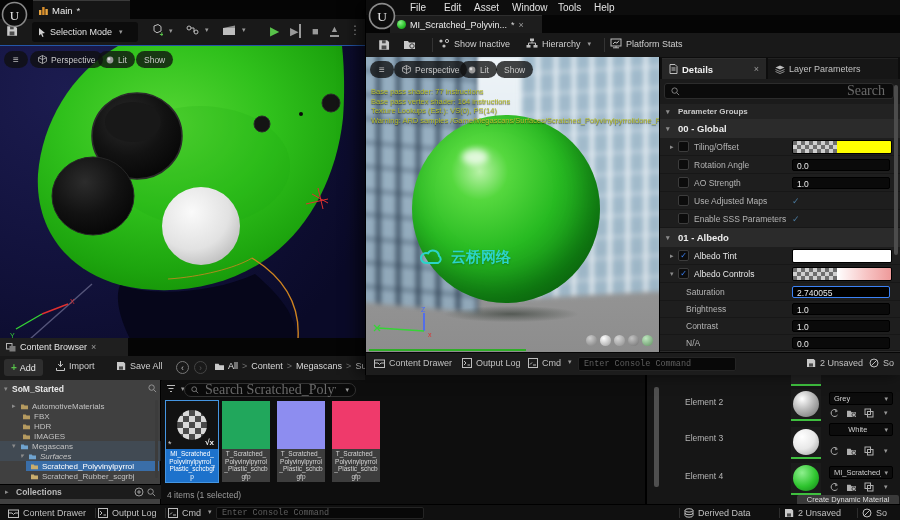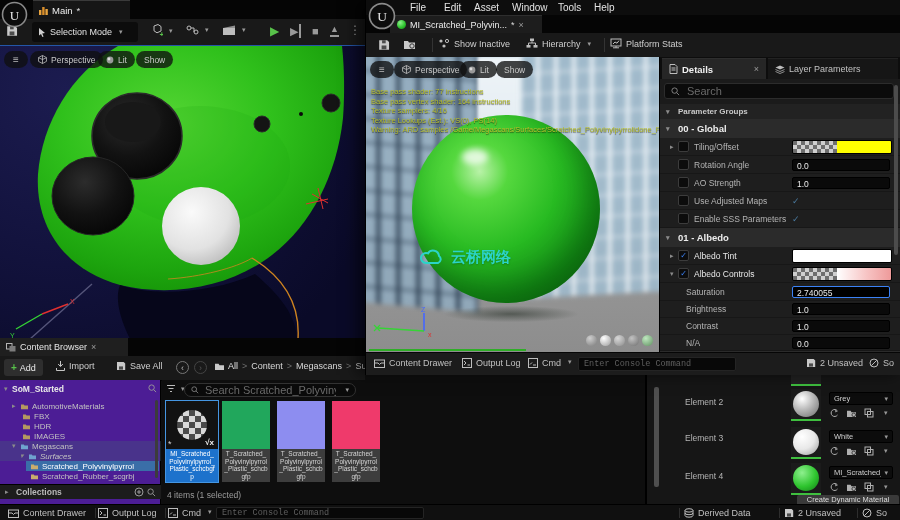--- a/index.html
+++ b/index.html
@@ -23,21 +23,21 @@
   .toolbar{background:#191919;border-bottom:1px solid #060606;}
   .tab{background:#1d1d1d;display:flex;align-items:center;gap:4px;padding:0 7px;height:100%;box-sizing:border-box;border-top:1px solid #2e2e2e;}
   .pill{background:rgba(16,16,16,.78);border-radius:9px;color:#c9c9c9;font-size:8.5px;
         display:flex;align-items:center;gap:4px;padding:0 8px;height:17px;box-sizing:border-box;}
   .vpbtn-burger{background:rgba(16,16,16,.78);border-radius:9px;width:24px;height:17px;display:flex;align-items:center;justify-content:center;color:#bbb;font-size:10px;}
   .sep{width:1px;height:14px;background:#333;margin:0 6px;}
   .tbbtn{display:flex;align-items:center;gap:4px;color:#cfcfcf;font-size:9px;}
   .tin{background:#080808;border:1px solid #242424;border-radius:2px;color:#9a9a9a;
        font-family:"Liberation Mono",monospace;font-size:8.5px;padding:0 5px;box-sizing:border-box;outline:none;}
   .tin::placeholder{color:#5f5f5f;}
-  .sin{background:transparent;border:none;outline:none;color:#bbb;font-family:Liberation Sans, sans-serif;font-size:11px;width:100%;}
+  .sin{background:transparent;border:none;outline:none;color:#bbb;font-family:Liberation Serif, serif;font-size:14px;width:100%;text-align:right;}
   .sin::placeholder{color:#6a6a6a;}
   
   .dhead{background:#222;display:flex;align-items:center;font-weight:bold;color:#c8c8c8;font-size:8px;padding-left:6px;box-sizing:border-box;}
   .dgroup{background:#2b2b2b;display:flex;align-items:center;font-weight:bold;color:#ececec;font-size:9.5px;padding-left:6px;box-sizing:border-box;}
   .drow{background:#1e1e1e;border-bottom:1px solid #171717;display:flex;align-items:center;box-sizing:border-box;padding-left:10px;}
   .dlabel{color:#b4b4b4;font-size:8.5px;}
   .chkbox{width:9px;height:9px;background:#0c0c0c;border:1px solid #3c3c3c;border-radius:2px;display:inline-flex;align-items:center;justify-content:center;margin-right:5px;flex:none;}
   .chkbox .chk{font-size:8px;color:#3b82f6;line-height:1;}
   .dval{position:absolute;left:132px;}
   .vin{background:#0a0a0a;border:1px solid #000;border-radius:2px;color:#eaeaea;font-size:8.5px;width:98px;height:12px;line-height:12px;padding-left:4px;box-sizing:border-box;}
@@ -242,21 +242,21 @@
         <span style="color:#e0e0e0;">All</span>
         <span class="dimmer">&gt;</span>
         <span style="color:#d8d8d8;">Content</span>
         <span class="dimmer">&gt;</span>
         <span style="color:#d8d8d8;">Megascans</span>
         <span class="dimmer">&gt;</span>
         <span style="color:#d8d8d8;">Su</span>
       </div>
     </div>
 
-    <div class="abs" style="left:0;top:42px;width:161px;height:124px;background:#4c1d95;border-right:1px solid #000;box-sizing:border-box;">
+    <div class="abs" style="left:0;top:42px;width:161px;height:124px;background:#404040;border-right:1px solid #000;box-sizing:border-box;">
       <div class="abs r" style="left:0;top:2px;width:161px;height:13px;padding:0 4px;box-sizing:border-box;">
         <span class="exp">▾</span>
         <span style="font-size:8.5px;font-weight:bold;color:#e8e8e8;">SoM_Started</span>
         <span style="margin-left:auto;">
             <svg width="9" height="9" viewBox="0 0 10 10">
               <circle cx="4" cy="4" r="3" fill="none" stroke="#9a9a9a"></circle>
               <path d="M6.3 6.3 L9 9" stroke="#9a9a9a"></path>
             </svg>
           </span>
       </div>
@@ -426,21 +426,21 @@
           </svg>
         </span>
       <span class="caret">▾</span>
     </div>
 
     <span class="abs elabel" style="left:38px;top:58px;">Element 3</span>
     <div class="abs thumb-sphere" style="left:144px;top:52px;">
       <div class="sphere" style="background:radial-gradient(circle at 35% 30%, #ffffff, #e8e8e8 50%, #9a9a9a 100%);"></div>
     </div>
     <div class="abs g-under" style="left:144px;top:82px;"></div>
-    <div class="abs ddp" style="left:182px;top:55px;">
+    <div class="abs ddp" style="left:182px;top:48px;text-align:center;">
       <span style="overflow:hidden;flex:1;">White</span>
       <span class="caret">▾</span>
     </div>
     <div class="abs r" style="left:182px;top:71px;gap:7px;">
       <span>
           <svg width="10" height="10" viewBox="0 0 10 10">
             <path d="M8.5 3 A3.5 3.5 0 1 0 8.5 7" fill="none" stroke="#b0b0b0"></path>
             <path d="M8.5 3 l-2.4 -1 l0.4 2.6 z" fill="#b0b0b0"></path>
           </svg>
         </span>
@@ -566,21 +566,20 @@
       <div class="abs" style="left:-10px;top:-8px;width:122px;height:258px;transform:skewY(5deg);filter:blur(2.5px);opacity:.92;background:#7d98ac;background-image:repeating-linear-gradient(90deg, rgba(48,68,88,.88) 0 5px, rgba(150,175,195,.45) 5px 20px),repeating-linear-gradient(180deg, rgba(48,68,88,.82) 0 4px, rgba(165,188,203,.4) 4px 24px);"></div>
       <div class="abs" style="left:112px;top:0;width:48px;height:235px;filter:blur(1.5px);background:linear-gradient(180deg,#eef4f8,#d8e3ea 70%,#bcc6cc);"></div>
       <div class="abs" style="left:152px;top:-10px;width:148px;height:248px;transform:skewY(-3deg);filter:blur(2.5px);opacity:.95;background:#b3c5d1;background-image:repeating-linear-gradient(90deg, rgba(235,242,246,.95) 0 4px, rgba(150,178,198,.55) 4px 18px),repeating-linear-gradient(180deg, rgba(235,242,246,.9) 0 4px, rgba(160,188,205,.5) 4px 21px);"></div>
       <div class="abs" style="left:55px;top:246px;width:180px;height:22px;background:radial-gradient(closest-side, rgba(25,35,25,.5), rgba(25,35,25,0) 75%);"></div>
       <div class="abs" style="left:46px;top:58px;width:188px;height:188px;border-radius:50%;background:radial-gradient(circle at 36% 30%, #b9f2a8 0%, #55d83e 16%, #28bb22 45%, #149417 72%, #0b6b10 100%);box-shadow:inset -12px -18px 30px rgba(0,40,0,.35);"></div>
       <div class="abs" style="left:96px;top:92px;width:26px;height:16px;border-radius:50%;background:rgba(255,255,255,.75);filter:blur(3px);"></div>
 
       <div class="abs" style="left:5px;top:30px;">
         <div class="statline">Base pass shader: 77 instructions</div>
         <div class="statline">Base pass vertex shader: 164 instructions</div>
-        <div class="statline">Texture samplers: 4/16</div>
         <div class="statline">Texture Lookups (Est.): VS(0), PS(14)</div>
         <div class="statline">Warning: ARD samples /Game/Megascans/Surfaces/Scratched_Polyvinylpyrrolidone_Plastic_sc</div>
       </div>
 
       <div class="abs r" style="left:52px;top:190px;gap:5px;">
         <svg width="28" height="20" viewBox="0 0 28 20">
             <path d="M8 16 a5 5 0 1 1 2 -9.6 a6 6 0 0 1 11 2.6 a4 4 0 0 1 -1 7 z" fill="none" stroke="#2bd4c8" stroke-width="2"></path>
           </svg>
         <span style="font-size:15px;font-weight:bold;color:#2bd4c8;text-shadow:0 1px 2px rgba(0,0,0,.25);">云桥网络</span>
       </div>

